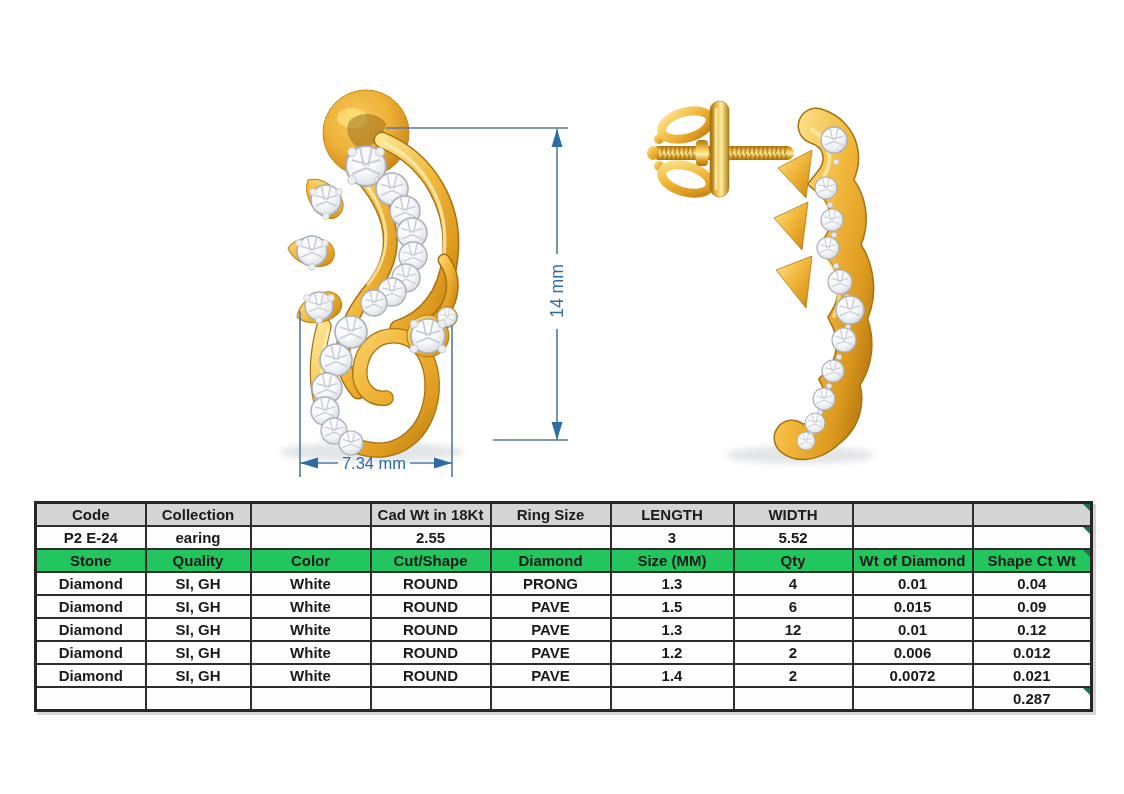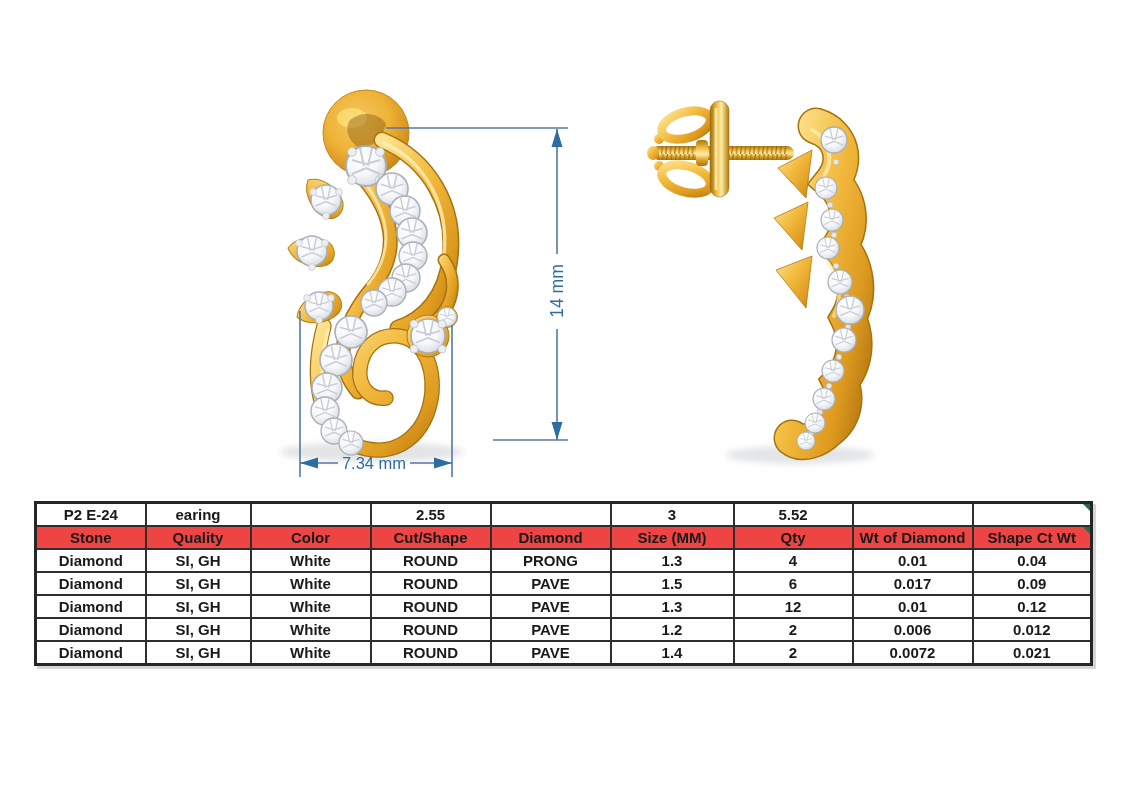--- a/index.html
+++ b/index.html
@@ -13,21 +13,21 @@
     border-collapse:collapse;table-layout:fixed;
     border:3px solid #262626;
     box-shadow:3px 3px 0 0 #d6d6d6;
   }
   #spec-table td{
     border:2px solid #2e2e2e;height:21px;text-align:center;vertical-align:middle;
     font-size:15px;font-weight:bold;color:#1a1a1a;padding:0 2px;
     overflow:hidden;white-space:nowrap;position:relative;background:#fefefe;
   }
   #spec-table tr.hd td{background:#d5d5d5;}
-  #spec-table tr.st td{background:#ef4444;}
+  #spec-table tr.st td{background:#22c55e;}
   #spec-table td.gm::after{
     content:"";position:absolute;top:0;right:0;width:0;height:0;
     border-left:7px solid transparent;border-top:7px solid #1e7145;
   }
   text{font-family:"Liberation Sans",sans-serif;}
 </style>
 </head>
 <body>
 
 <div class="sheet">
@@ -269,20 +269,31 @@
         <col style="width:105px">
         <col style="width:120px">
     <col style="width:120px">
         <col style="width:120px">
         <col style="width:123px">
     <col style="width:119px">
         <col style="width:120px">
         <col style="width:119px">
   </colgroup>
   <tbody>
+    <tr class="hd">
+      <td>Code</td>
+      <td>Collection</td>
+      <td></td>
+      <td>Cad Wt in 18Kt</td>
+      <td>Ring Size</td>
+      <td>LENGTH</td>
+      <td>WIDTH</td>
+      <td></td>
+      <td class="gm"></td>
+    </tr>
     <tr>
       <td>P2 E-24</td>
       <td>earing</td>
       <td></td>
       <td>2.55</td>
       <td></td>
       <td>3</td>
       <td>5.52</td>
       <td></td>
       <td class="gm"></td>
@@ -310,21 +321,21 @@
       <td>0.04</td>
     </tr>
     <tr>
       <td>Diamond</td>
       <td>SI, GH</td>
       <td>White</td>
       <td>ROUND</td>
       <td>PAVE</td>
       <td>1.5</td>
       <td>6</td>
-      <td>0.017</td>
+      <td>0.015</td>
       <td>0.09</td>
     </tr>
     <tr>
       <td>Diamond</td>
       <td>SI, GH</td>
       <td>White</td>
       <td>ROUND</td>
       <td>PAVE</td>
       <td>1.3</td>
       <td>12</td>
@@ -346,16 +357,27 @@
       <td>Diamond</td>
       <td>SI, GH</td>
       <td>White</td>
       <td>ROUND</td>
       <td>PAVE</td>
       <td>1.4</td>
       <td>2</td>
       <td>0.0072</td>
       <td>0.021</td>
     </tr>
+    <tr>
+      <td></td>
+      <td></td>
+      <td></td>
+      <td></td>
+      <td></td>
+      <td></td>
+      <td></td>
+      <td></td>
+      <td class="gm">0.287</td>
+    </tr>
   </tbody>
 </table>
 
 </div>
 
 </body></html>

